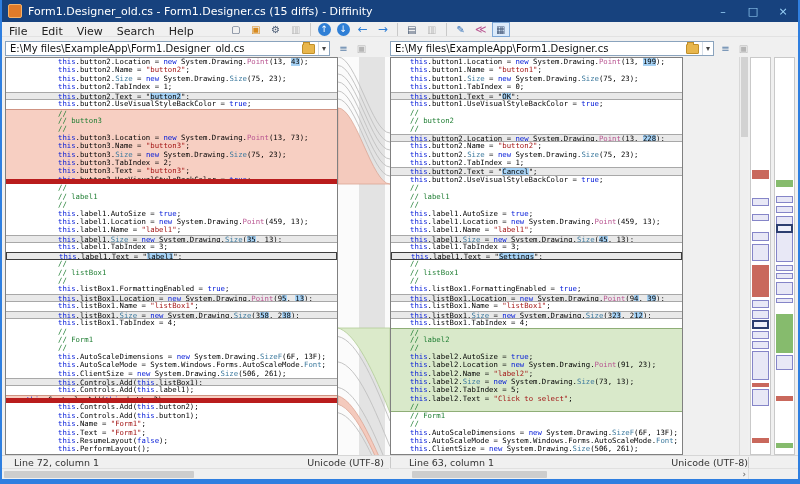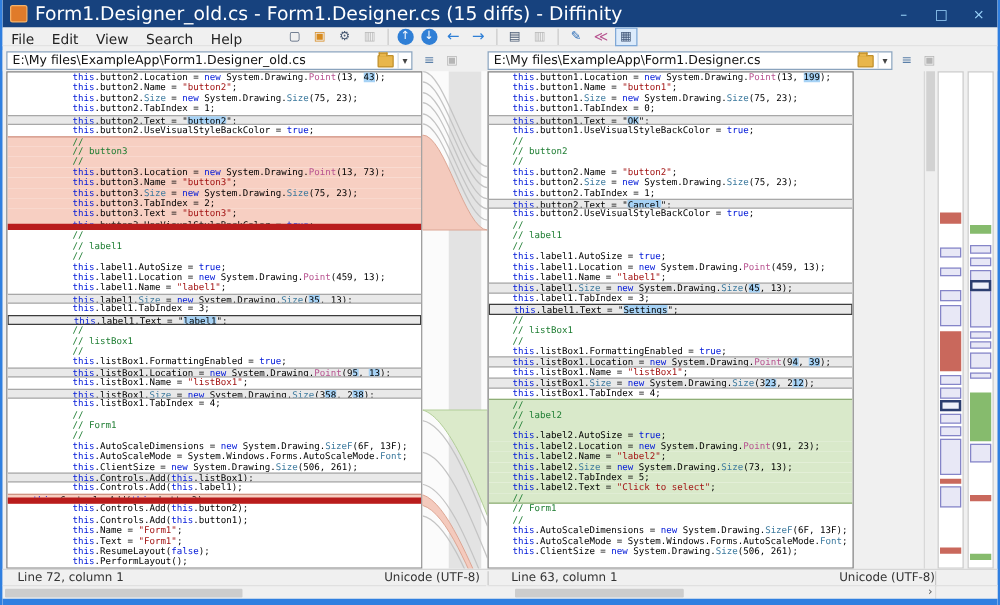--- a/index.html
+++ b/index.html
@@ -1,21 +1,21 @@
 <!DOCTYPE html>
 <html><head>
 <meta charset="utf-8">
 <style>
   html,body{margin:0;padding:0;background:#555;font-family:"DejaVu Sans","Liberation Sans",sans-serif;}
   .win{position:relative;width:800px;height:484px;background:#f0f0f0;overflow:hidden;
        border-left:2px solid #2f7fe0;border-right:2px solid #2f7fe0;box-sizing:border-box;}
   
   .titlebar{position:absolute;left:0;top:0;width:100%;height:22px;background:#17427e;display:flex;align-items:center;}
   .appicon{width:12px;height:12px;margin:0 6px 0 6px;background:#e07b2a;border:1px solid #f4b26a;border-radius:2px;}
-  .title{color:#ffffff;font-size:15px;white-space:nowrap;}
+  .title{color:#ffffff;font-size:11px;white-space:nowrap;}
   .winbtns{margin-left:auto;display:flex;height:100%;}
   .winbtn{width:30px;height:100%;display:flex;align-items:center;justify-content:center;color:#9bd4fb;font-size:11px;}
   
   .menubar{position:absolute;left:0;top:22px;width:100%;height:15px;background:#f0f0f0;display:flex;align-items:center;border-bottom:1px solid #e2e2e2;box-sizing:border-box;gap:19px;}
   .menu-item{font-size:11px;color:#222;padding:0 7px;}
   .tools{display:flex;align-items:center;margin-left:6px;}
   .tsep{width:1px;height:13px;background:#c9c9c9;margin:0 4px;}
   .ticon{width:18px;height:15px;display:flex;align-items:center;justify-content:center;font-size:10px;color:#4a5b74;margin:0 1px;}
   .ic-open{color:#d78a1e;}
   .ic-dis{color:#b9b9b9;}
@@ -208,20 +208,21 @@
   <div class="pane right" id="rightPane">
       <div class="line " style="height: 8.42553px; line-height: 8.42553px;"><span class="kw">this</span>.button1.Location = <span class="kw">new</span> System.Drawing.<span class="ty1">Point</span>(13, <span class="sel">199</span>);</div>
       <div class="line " style="height: 8.42553px; line-height: 8.42553px;"><span class="kw">this</span>.button1.Name = <span class="str">"button1"</span>;</div>
       <div class="line " style="height: 8.42553px; line-height: 8.42553px;"><span class="kw">this</span>.button1.<span class="ty2">Size</span> = <span class="kw">new</span> System.Drawing.<span class="ty2">Size</span>(75, 23);</div>
       <div class="line " style="height: 8.42553px; line-height: 8.42553px;"><span class="kw">this</span>.button1.TabIndex = 0;</div>
       <div class="line row" style="height: 8.42553px; line-height: 8.42553px;"><span class="kw">this</span>.button1.Text = "<span class="sel">OK</span>";</div>
       <div class="line " style="height: 8.42553px; line-height: 8.42553px;"><span class="kw">this</span>.button1.UseVisualStyleBackColor = <span class="kw">true</span>;</div>
       <div class="line " style="height: 8.42553px; line-height: 8.42553px;"><span class="cmt">//</span></div>
       <div class="line " style="height: 8.42553px; line-height: 8.42553px;"><span class="cmt">// button2</span></div>
       <div class="line " style="height: 8.42553px; line-height: 8.42553px;"><span class="cmt">//</span></div>
+      <div class="line row" style="height: 8.42553px; line-height: 8.42553px;"><span class="kw">this</span>.button2.Location = <span class="kw">new</span> System.Drawing.<span class="ty1">Point</span>(13, <span class="sel">228</span>);</div>
       <div class="line " style="height: 8.42553px; line-height: 8.42553px;"><span class="kw">this</span>.button2.Name = <span class="str">"button2"</span>;</div>
       <div class="line " style="height: 8.42553px; line-height: 8.42553px;"><span class="kw">this</span>.button2.<span class="ty2">Size</span> = <span class="kw">new</span> System.Drawing.<span class="ty2">Size</span>(75, 23);</div>
       <div class="line " style="height: 8.42553px; line-height: 8.42553px;"><span class="kw">this</span>.button2.TabIndex = 1;</div>
       <div class="line row" style="height: 8.42553px; line-height: 8.42553px;"><span class="kw">this</span>.button2.Text = "<span class="sel">Cancel</span>";</div>
       <div class="line " style="height: 8.42553px; line-height: 8.42553px;"><span class="kw">this</span>.button2.UseVisualStyleBackColor = <span class="kw">true</span>;</div>
       <div class="line " style="height: 8.42553px; line-height: 8.42553px;"><span class="cmt">//</span></div>
       <div class="line " style="height: 8.42553px; line-height: 8.42553px;"><span class="cmt">// label1</span></div>
       <div class="line " style="height: 8.42553px; line-height: 8.42553px;"><span class="cmt">//</span></div>
       <div class="line " style="height: 8.42553px; line-height: 8.42553px;"><span class="kw">this</span>.label1.AutoSize = <span class="kw">true</span>;</div>
       <div class="line " style="height: 8.42553px; line-height: 8.42553px;"><span class="kw">this</span>.label1.Location = <span class="kw">new</span> System.Drawing.<span class="ty1">Point</span>(459, 13);</div>

